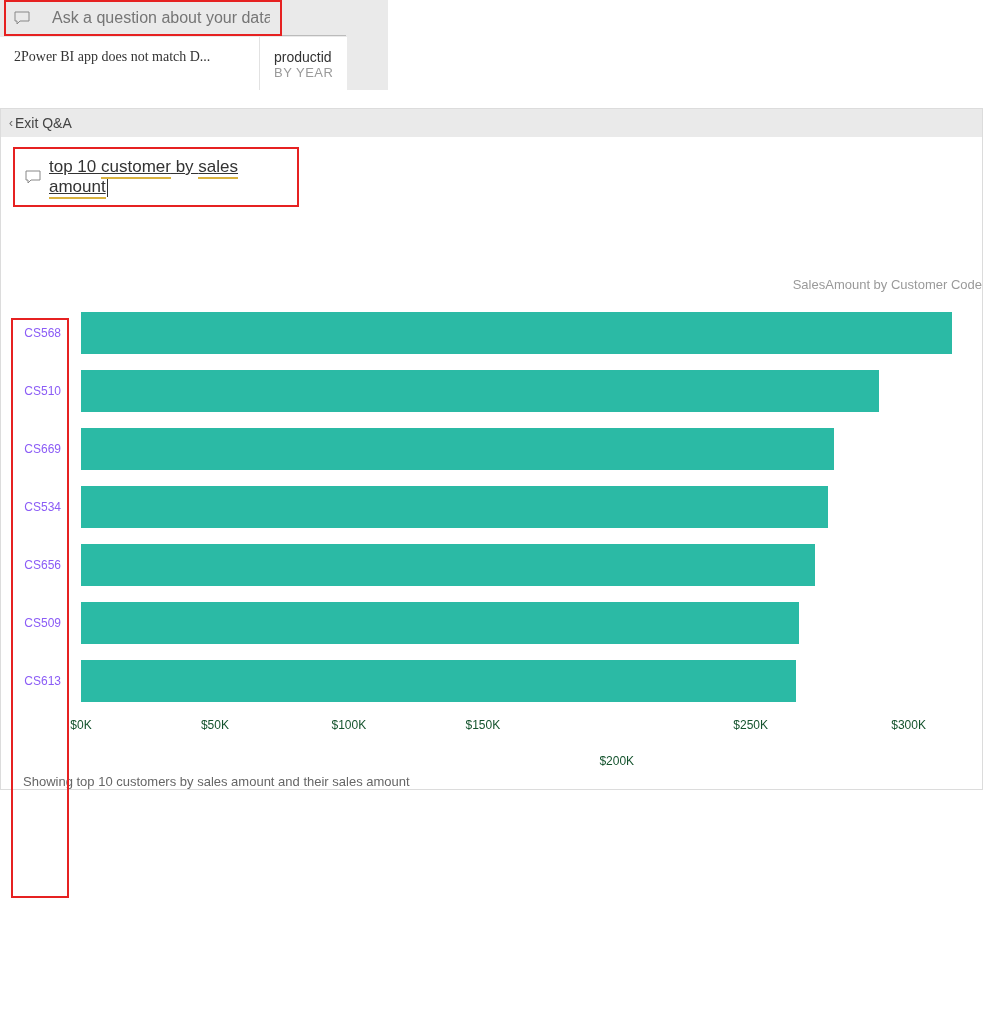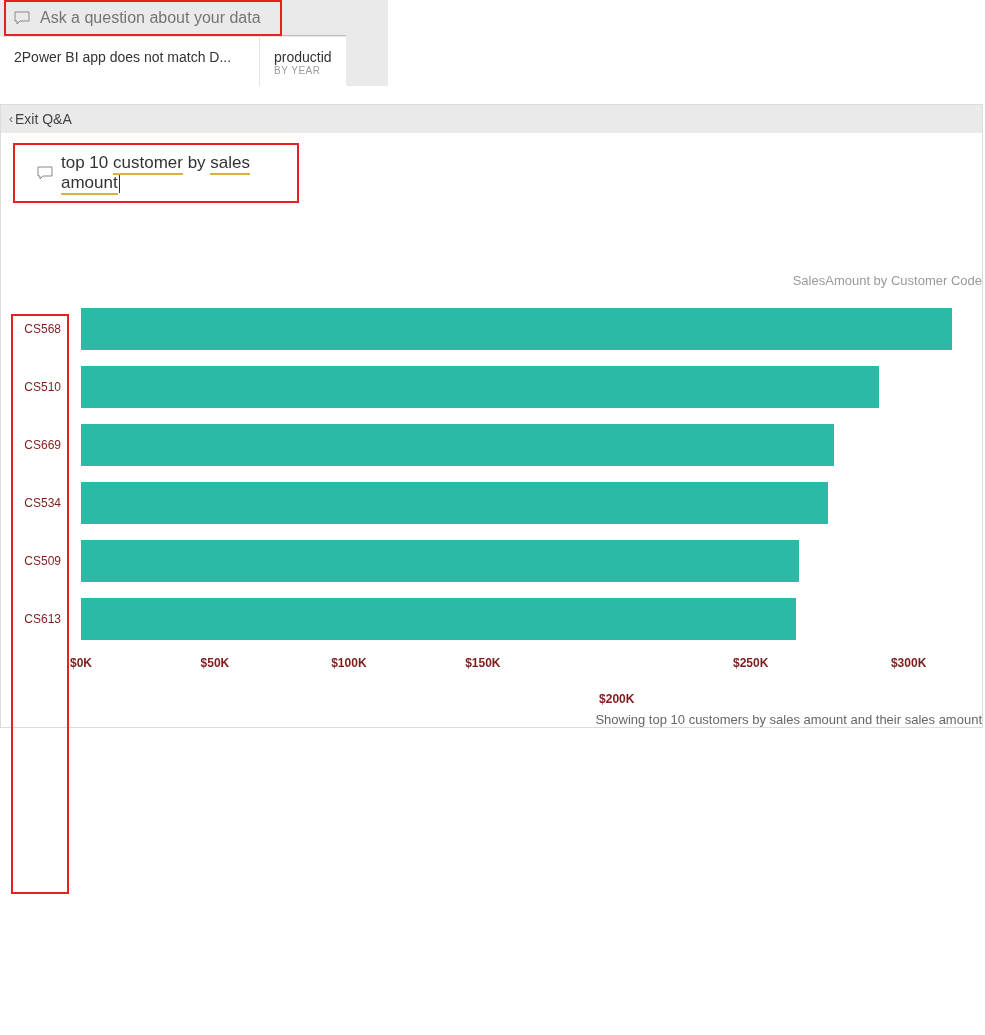--- a/index.html
+++ b/index.html
@@ -15,21 +15,21 @@
 
   
   .top-region {
     background: #eaeaea;
     padding: 0;
     width: 388px;
   }
   .ask-bar {
     display: flex;
     align-items: center;
-    gap: 8px;
+    gap: 20px;
     padding: 6px 8px;
     border: 2px solid #e62121;
     background: #eaeaea;
     width: 278px;
     margin-left: 4px;
   }
   .ask-bar input {
     border: none;
     background: transparent;
     outline: none;
@@ -60,25 +60,25 @@
     background: #fff;
     border-right: 1px solid #e2e2e2;
     flex: 0 0 auto;
     max-width: 260px;
     white-space: nowrap;
     overflow: hidden;
     text-overflow: ellipsis;
   }
   .tab .sub {
     display: block;
-    font-size: 10px;
+    font-size: 13px;
     color: #9a9a9a;
     letter-spacing: 0.5px;
   }
-  .tab:first-child { width: 268px; }
+  .tab:first-child { width: 268px; font-family: Liberation Serif, serif; }
   .tab:last-child { border-right: none; }
 
   
   .panel {
     margin-top: 18px;
     border: 1px solid #dcdcdc;
     width: 983px;
   }
   .panel-header {
     background: #eaeaea;
@@ -90,24 +90,25 @@
     gap: 2px;
   }
   .panel-header .chev { font-size: 12px; color: #666; }
 
   .query-box {
     margin: 10px 0 0 12px;
     border: 2px solid #e62121;
     display: inline-flex;
     align-items: center;
     gap: 8px;
-    padding: 8px 22px;
+    padding: 8px 10px;
     font-size: 17px;
     color: #333;
     width: 286px;
+    text-decoration: underline;
   }
   .query-text span.ul {
     border-bottom: 2px solid #d9b23d;
     padding-bottom: 1px;
   }
   .cursor {
     display: inline-block;
     width: 1px;
     height: 18px;
     background: #333;
@@ -140,21 +141,21 @@
   .row {
     display: flex;
     align-items: center;
     height: 58px;
   }
   .ylabel {
     width: 60px;
     text-align: right;
     padding-right: 10px;
     font-size: 12px;
-    color: #7f1d1d;
+    color: #8b5cf6;
     flex-shrink: 0;
   }
   .bar-track {
     flex: 1;
     position: relative;
     height: 42px;
   }
   .bar {
     position: absolute;
     left: 10px;
@@ -167,30 +168,28 @@
     position: relative;
     height: 24px;
     margin-left: 70px;
     width: 884px;
     margin-top: 4px;
   }
   .xtick {
     position: absolute;
     top: 4px;
     font-size: 12px;
-    color: #7f1d1d;
+    color: #14532d;
     transform: translateX(-50%);
-    font-weight: bold;
   }
 
   .footer-note {
     margin: 36px 0 0 22px;
     font-size: 13px;
     color: #666;
-    text-align: right;
   }
 </style>
 </head>
 <body>
 
 <div class="top-region">
   <div class="ask-bar">
     <span class="speech-icon">
       <svg width="16" height="14" viewBox="0 0 16 14">
           <path d="M1 1h14v9H6l-3 3v-3H1z" fill="none" stroke="#888" stroke-width="1"></path>
@@ -248,20 +247,26 @@
         <div class="row">
           <div class="ylabel">CS669</div>
           <div class="bar-track">
             <div class="bar" style="width: 752.739px; background: rgb(43, 186, 165);"></div>
           </div>
         </div>
         <div class="row">
           <div class="ylabel">CS534</div>
           <div class="bar-track">
             <div class="bar" style="width: 747.382px; background: rgb(43, 186, 165);"></div>
+          </div>
+        </div>
+        <div class="row">
+          <div class="ylabel">CS656</div>
+          <div class="bar-track">
+            <div class="bar" style="width: 733.988px; background: rgb(43, 186, 165);"></div>
           </div>
         </div>
         <div class="row">
           <div class="ylabel">CS509</div>
           <div class="bar-track">
             <div class="bar" style="width: 717.915px; background: rgb(43, 186, 165);"></div>
           </div>
         </div>
         <div class="row">
           <div class="ylabel">CS613</div>

